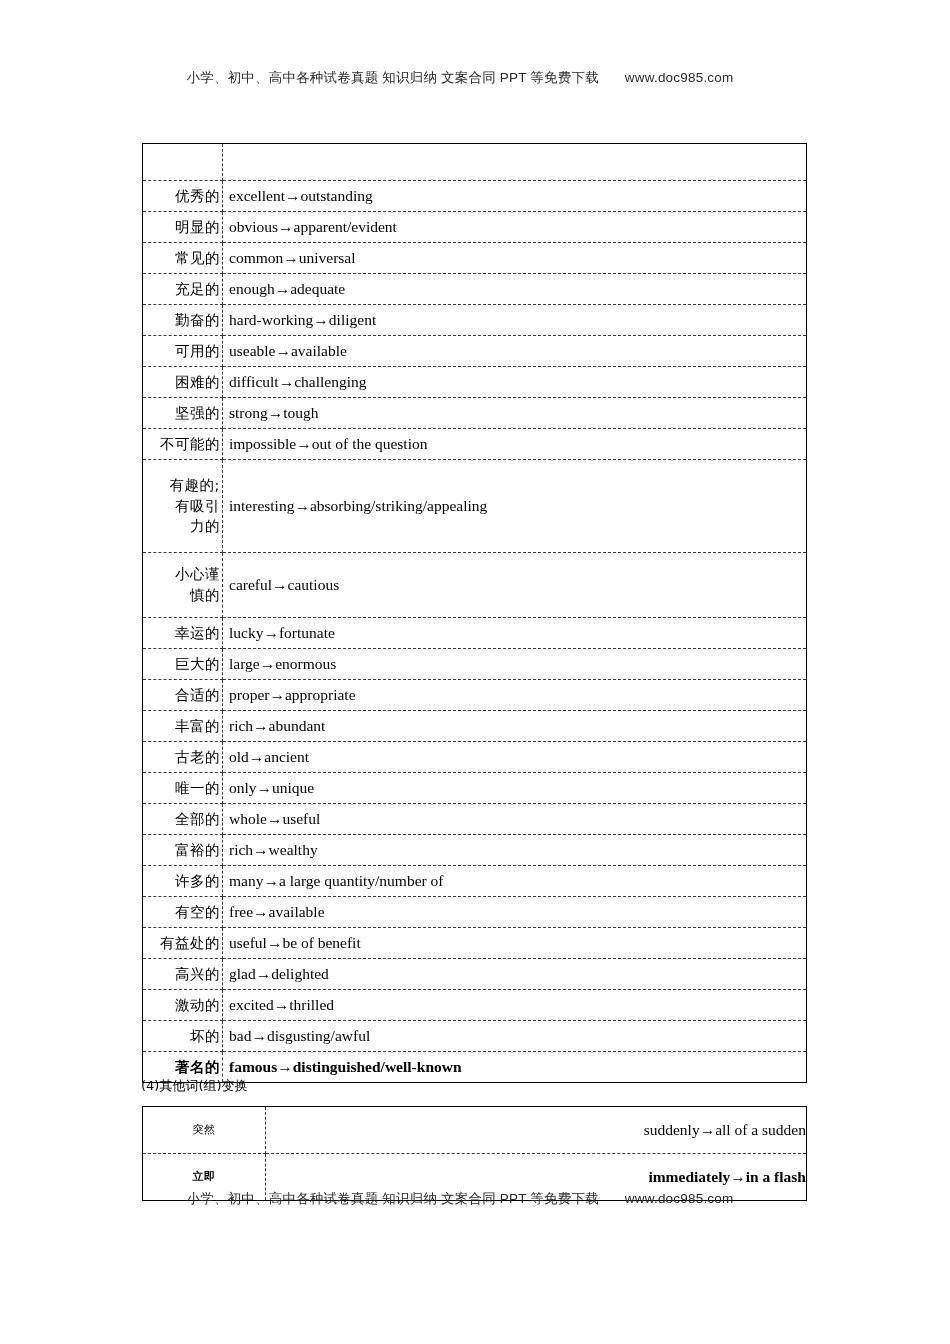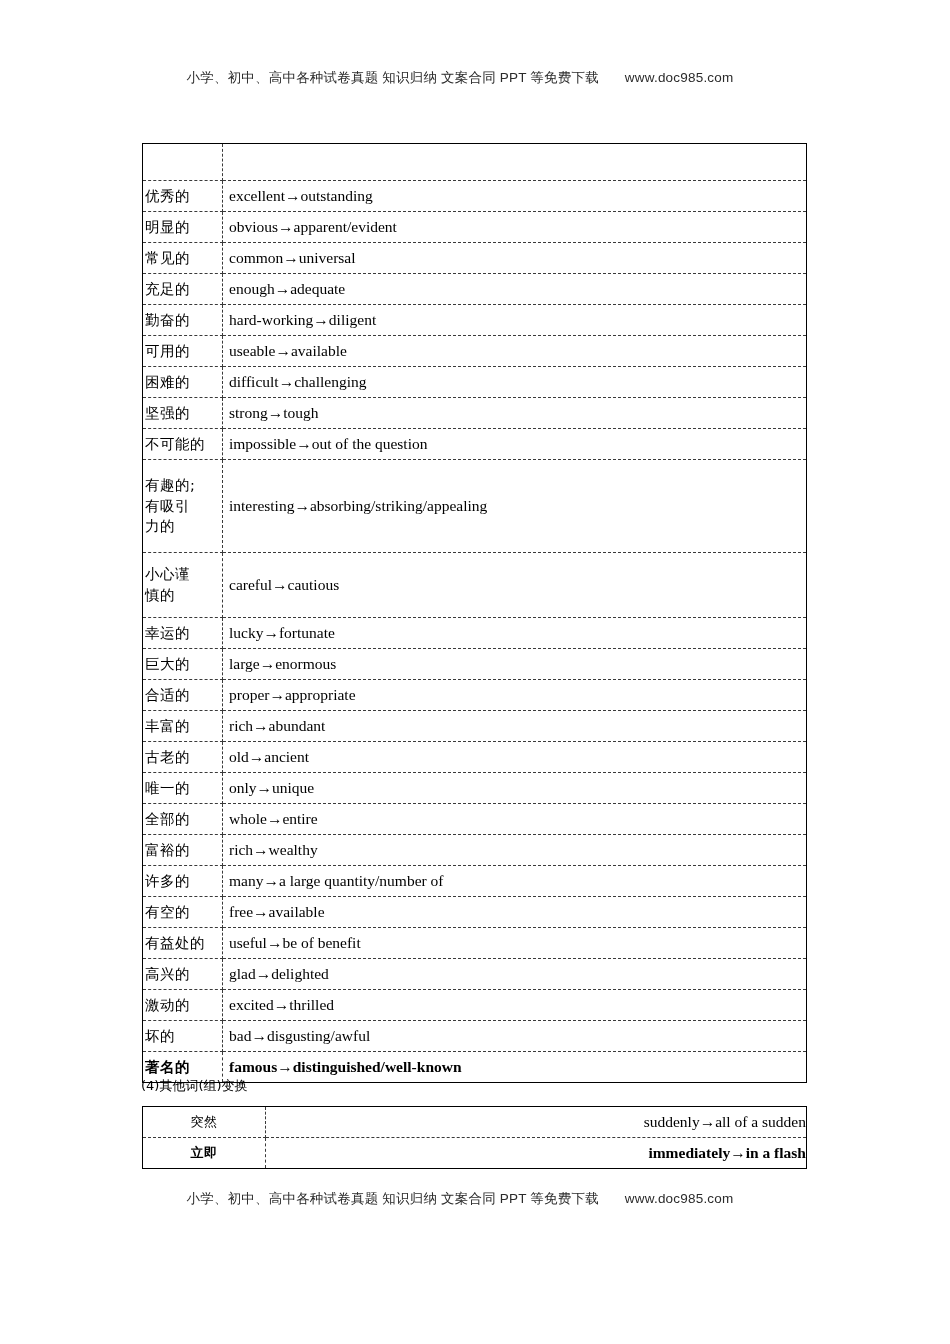--- a/index.html
+++ b/index.html
@@ -60,21 +60,21 @@
   
   #vocab-table {
     left: 142px;
     top: 143px;
     width: 664px;
   }
   #vocab-table col.c-cn { width: 80px; }
   #vocab-table col.c-en { width: 584px; }
 
   #vocab-table td.cn {
-    text-align: left;
+    text-align: right;
     padding: 4px 2px;
     font-family: "DejaVu Sans", "Liberation Sans", sans-serif;
     font-size: 14.5px;
     line-height: 1.42;
     letter-spacing: 0.5px;
   }
   #vocab-table td.en {
     text-align: left;
     padding: 4px 0 4px 6px;
     font-family: "Liberation Serif", "DejaVu Serif", serif;
@@ -89,23 +89,23 @@
   
   #other-table {
     left: 142px;
     top: 1106px;
     width: 664px;
   }
   #other-table col.c-cn { width: 123px; }
   #other-table col.c-en { width: 541px; }
   #other-table td.cn {
     text-align: center;
-    padding: 4px 2px;
+    padding: 12px 2px;
     font-family: "DejaVu Sans", "Liberation Sans", sans-serif;
-    font-size: 13px;
+    font-size: 11px;
     letter-spacing: 0.5px;
     height: 22px;
   }
   #other-table td.en {
     text-align: right;
     padding: 4px 0 4px 8px;
     font-family: "Liberation Serif", "DejaVu Serif", serif;
     font-size: 15.5px;
     white-space: nowrap;
     height: 22px;
@@ -247,21 +247,21 @@
         <tr class="r-norm">
           <td class="cn">
             <span class="cn-line">唯一的</span>
           </td>
           <td class="en">only→unique</td>
         </tr>
         <tr class="r-norm">
           <td class="cn">
             <span class="cn-line">全部的</span>
           </td>
-          <td class="en">whole→entire</td>
+          <td class="en">whole→useful</td>
         </tr>
         <tr class="r-norm">
           <td class="cn">
             <span class="cn-line">富裕的</span>
           </td>
           <td class="en">rich→wealthy</td>
         </tr>
         <tr class="r-norm">
           <td class="cn">
             <span class="cn-line">许多的</span>

